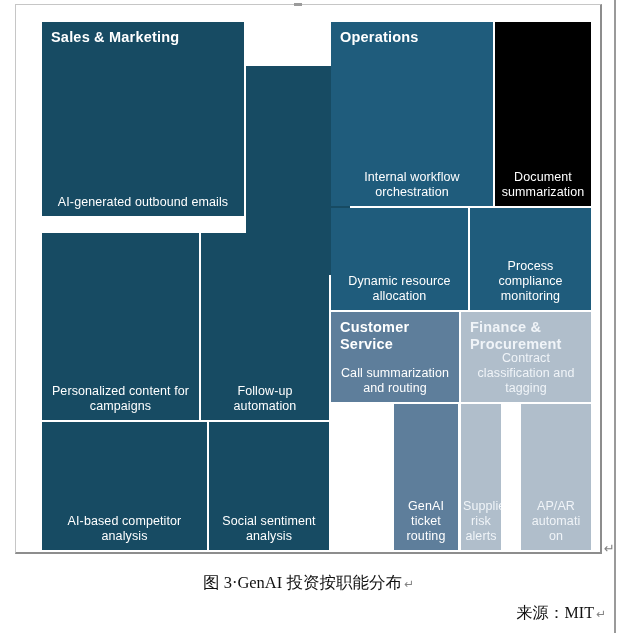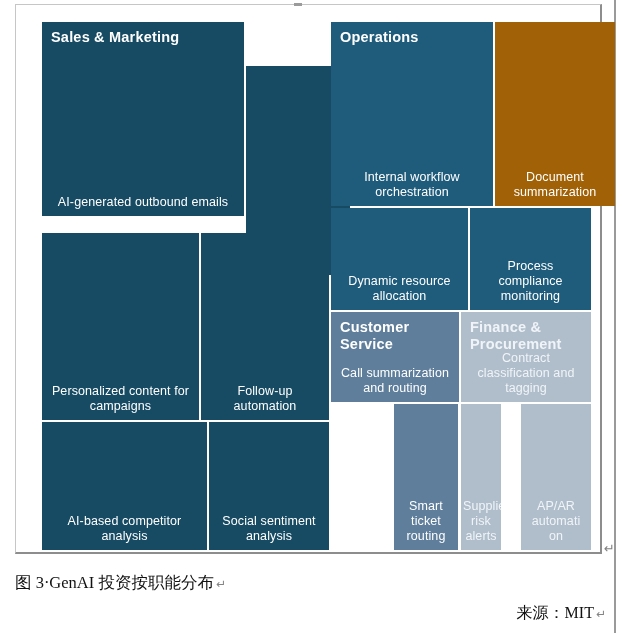--- a/index.html
+++ b/index.html
@@ -27,21 +27,21 @@
     text-align:left;white-space:pre-line;letter-spacing:.2px;
   }
   .cell .lbl{
     position:absolute;left:2px;right:2px;bottom:6px;
     font-size:12.5px;line-height:1.2;text-align:center;
     white-space:pre-line;letter-spacing:.1px;
   }
   
   .caption-line{
     position:absolute;left:15px;width:587px;top:572px;
-    text-align:left;font-family:"Liberation Serif","DejaVu Serif",serif;
+    text-align:center;font-family:"Liberation Serif","DejaVu Serif",serif;
     font-size:16.5px;color:#111111;
   }
   .source-line{
     position:absolute;right:18px;top:603px;
     font-family:"Liberation Serif","DejaVu Serif",serif;
     font-size:16px;color:#111111;
   }
   .ret{color:#848484;font-size:12px;margin-left:2px;font-family:"DejaVu Sans",sans-serif;}
   .ret-after-img{position:absolute;left:604px;top:541px;font-size:13px;color:#808080;font-family:"DejaVu Sans",sans-serif;}
 </style>
@@ -74,21 +74,21 @@
       </div>
       <div class="cell" style="left: 167px; top: 400px; width: 120px; height: 128px; background: rgb(23, 75, 99); color: rgb(255, 255, 255);">
         <div class="lbl">Social sentiment
 analysis</div>
       </div>
       <div class="cell" style="left: 289px; top: 0px; width: 162px; height: 184px; background: rgb(31, 92, 124); color: rgb(255, 255, 255);">
         <div class="hdr">Operations</div>
         <div class="lbl">Internal workflow
 orchestration</div>
       </div>
-      <div class="cell" style="left: 453px; top: 0px; width: 96px; height: 184px; background: #a16207; color: rgb(255, 255, 255); padding-left: 24px;">
+      <div class="cell" style="left: 453px; top: 0px; width: 96px; height: 184px; background: #000000; color: rgb(255, 255, 255);">
         <div class="lbl">Document
 summarization</div>
       </div>
       <div class="cell" style="left: 289px; top: 186px; width: 137px; height: 102px; background: rgb(31, 92, 124); color: rgb(255, 255, 255);">
         <div class="lbl">Dynamic resource
 allocation</div>
       </div>
       <div class="cell" style="left: 428px; top: 186px; width: 121px; height: 102px; background: rgb(31, 92, 124); color: rgb(255, 255, 255);">
         <div class="lbl">Process
 compliance
@@ -100,21 +100,21 @@
 and routing</div>
       </div>
       <div class="cell" style="left: 419px; top: 290px; width: 130px; height: 90px; background: rgb(176, 190, 203); color: rgb(240, 244, 248); text-decoration: underline;">
         <div class="hdr">Finance &amp;
 Procurement</div>
         <div class="lbl">Contract
 classification and
 tagging</div>
       </div>
       <div class="cell" style="left: 352px; top: 382px; width: 64px; height: 146px; background: rgb(94, 126, 155); color: rgb(255, 255, 255);">
-        <div class="lbl">Smart
+        <div class="lbl">GenAI
 ticket
 routing</div>
       </div>
       <div class="cell" style="left: 419px; top: 382px; width: 40px; height: 146px; background: rgb(176, 190, 203); color: rgb(240, 244, 248);">
         <div class="lbl">Supplier
 risk alerts</div>
       </div>
       <div class="cell" style="left: 479px; top: 382px; width: 70px; height: 146px; background: rgb(176, 190, 203); color: rgb(240, 244, 248);">
         <div class="lbl">AP/AR
 automati

